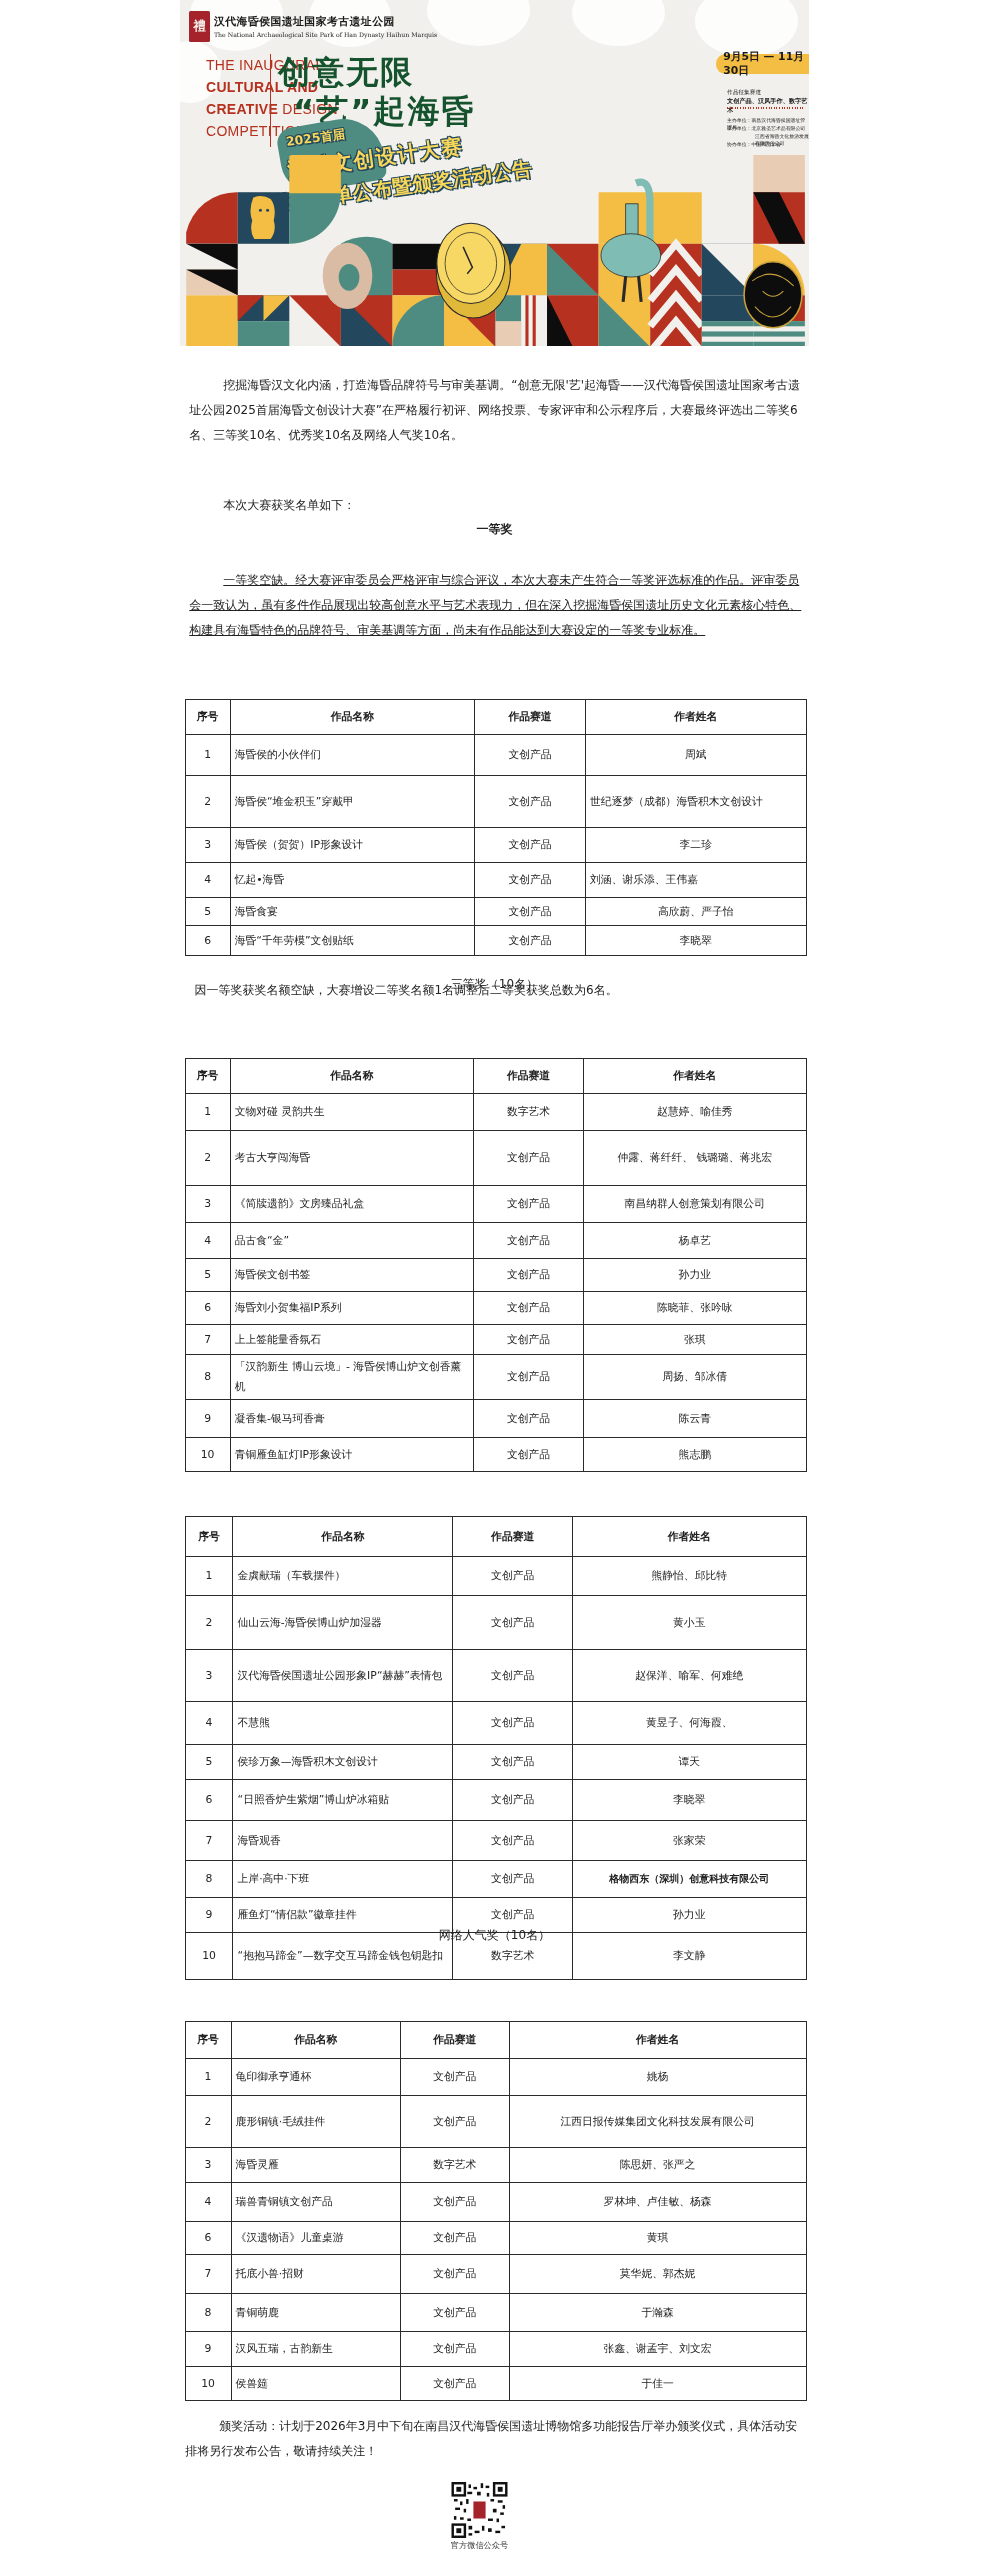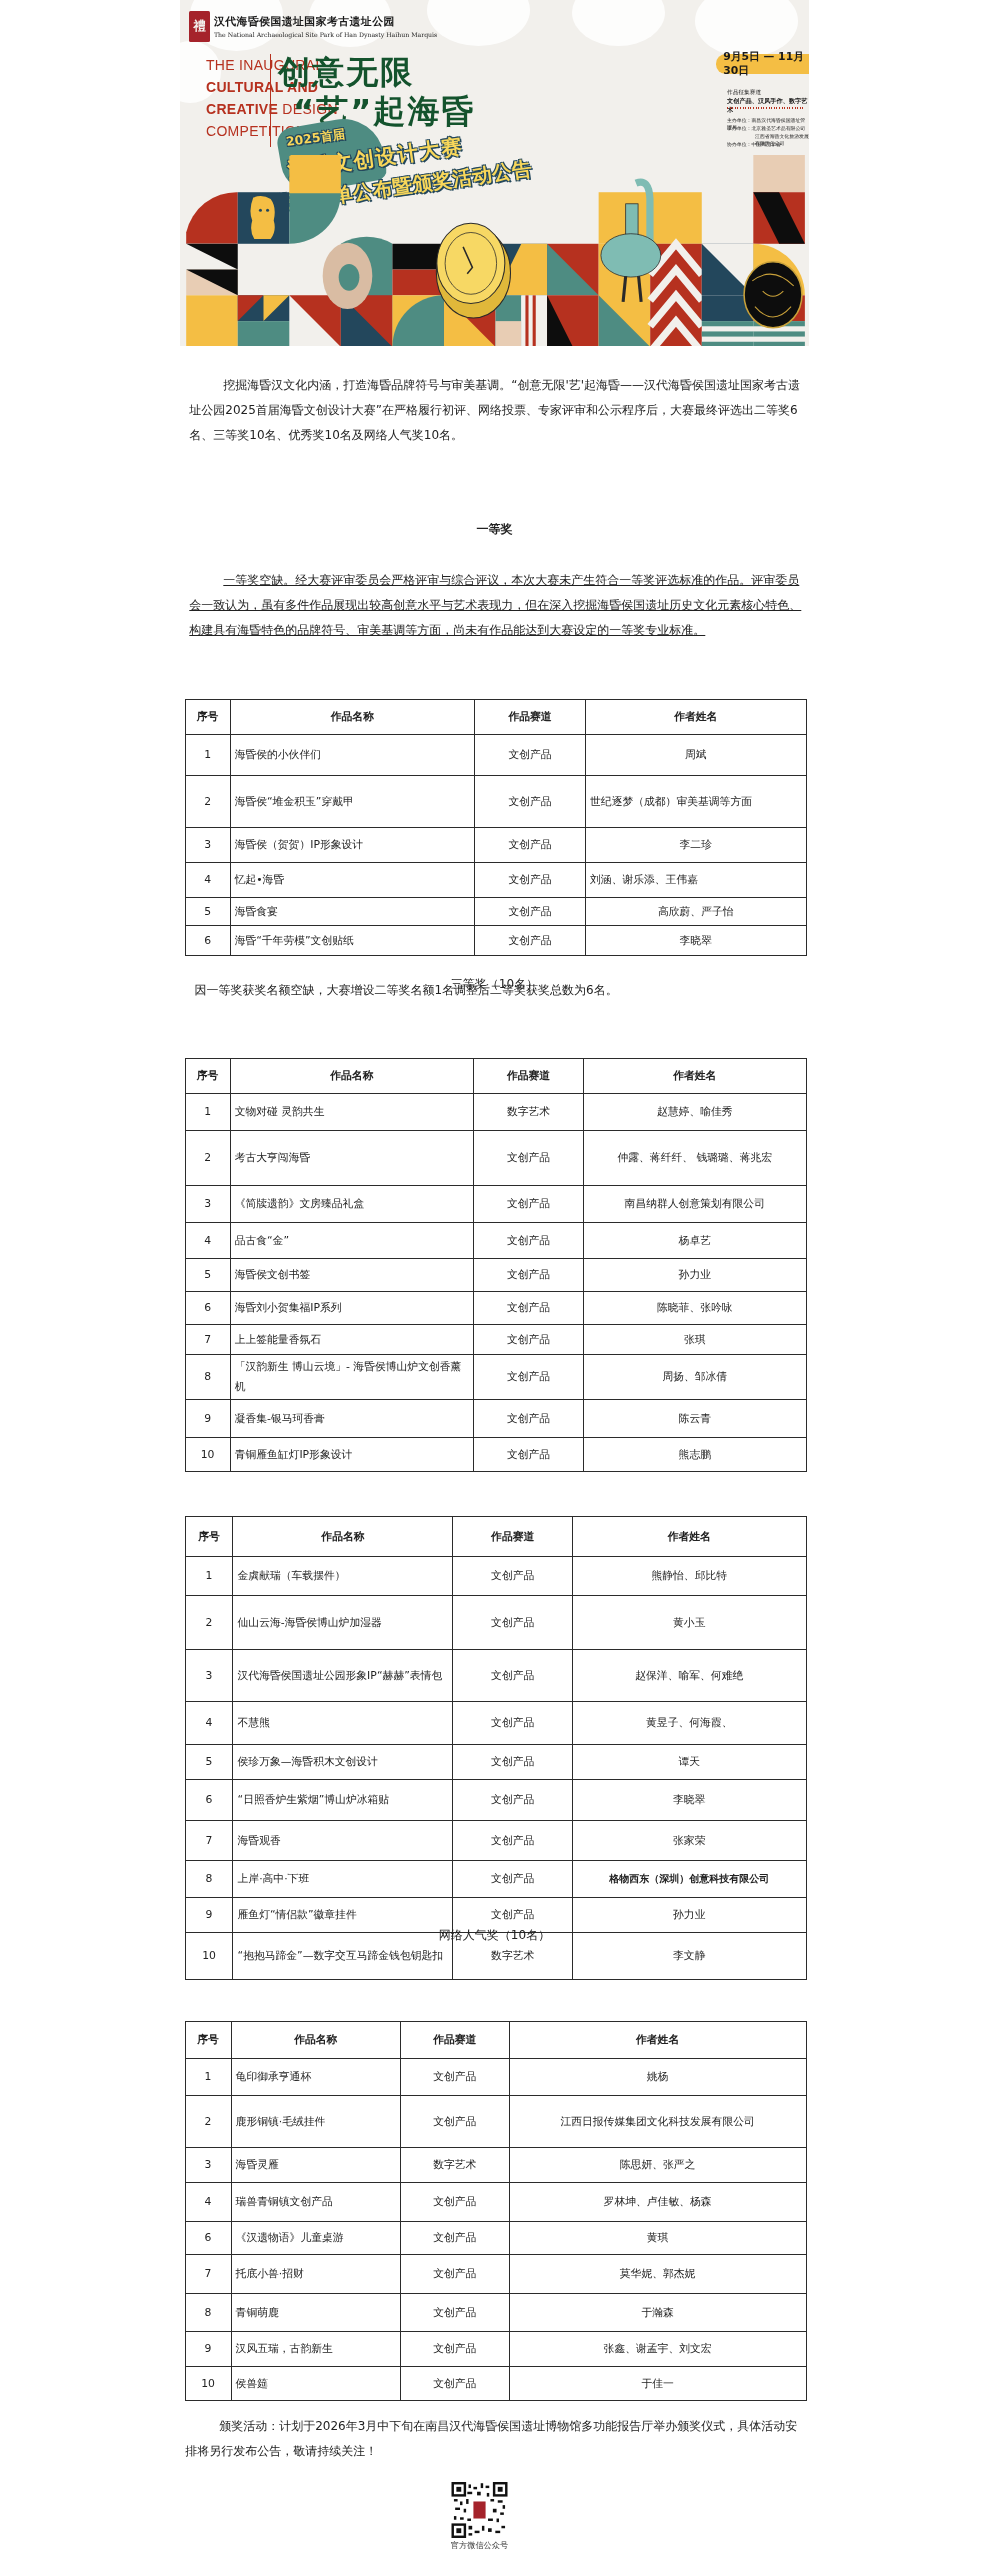--- a/index.html
+++ b/index.html
@@ -197,20 +197,21 @@
       <line x1="65" y1="190" x2="60" y2="240" stroke="#2a2a2a" stroke-width="6"></line>
       <line x1="90" y1="190" x2="95" y2="240" stroke="#2a2a2a" stroke-width="6"></line>
     </svg>
     <svg class="artifact" style="left:562px;top:260px;" width="62" height="70" viewBox="0 0 120 135">
       <ellipse cx="60" cy="67" rx="56" ry="64" fill="#0d0d0d" stroke="#c9a13a" stroke-width="3"></ellipse>
       <path d="M20 40 Q60 10 100 50 M25 90 Q60 130 95 90 M40 60 Q60 80 80 60" fill="none" stroke="#c9a13a" stroke-width="2"></path>
     </svg>
   </div>
 
   <p class="para indent" style="top:373px;">挖掘海昏汉文化内涵，打造海昏品牌符号与审美基调。“创意无限'艺'起海昏——汉代海昏侯国遗址国家考古遗址公园2025首届海昏文创设计大赛”在严格履行初评、网络投票、专家评审和公示程序后，大赛最终评选出二等奖6名、三等奖10名、优秀奖10名及网络人气奖10名。</p>
+  <p class="para indent" style="top:493px;">本次大赛获奖名单如下：</p>
 
   <div class="center-h bold" style="top:521px;">一等奖</div>
   <p class="para indent" style="top:568px;text-decoration:underline;">一等奖空缺。经大赛评审委员会严格评审与综合评议，本次大赛未产生符合一等奖评选标准的作品。评审委员会一致认为，虽有多件作品展现出较高创意水平与艺术表现力，但在深入挖掘海昏侯国遗址历史文化元素核心特色、构建具有海昏特色的品牌符号、审美基调等方面，尚未有作品能达到大赛设定的一等奖专业标准。</p>
 
   <table class="award" style="top:699px;">
     <colgroup>
         <col style="width:45px">
         <col style="width:245px">
         <col style="width:111px">
         <col style="width:221px">
@@ -225,21 +226,21 @@
     <tr style="height:41px">
           <td class="c">1</td>
           <td class="l">海昏侯的小伙伴们</td>
           <td class="c">文创产品</td>
           <td class="c">周斌</td>
         </tr>
     <tr style="height:52px">
           <td class="c">2</td>
           <td class="l">海昏侯“堆金积玉”穿戴甲</td>
           <td class="c">文创产品</td>
-          <td class="l">世纪逐梦（成都）审美基调等方面</td>
+          <td class="l">世纪逐梦（成都）海昏积木文创设计</td>
         </tr>
     <tr style="height:35px">
           <td class="c">3</td>
           <td class="l">海昏侯（贺贺）IP形象设计</td>
           <td class="c">文创产品</td>
           <td class="c">李二珍</td>
         </tr>
     <tr style="height:35px">
           <td class="c">4</td>
           <td class="l">忆起•海昏</td>

